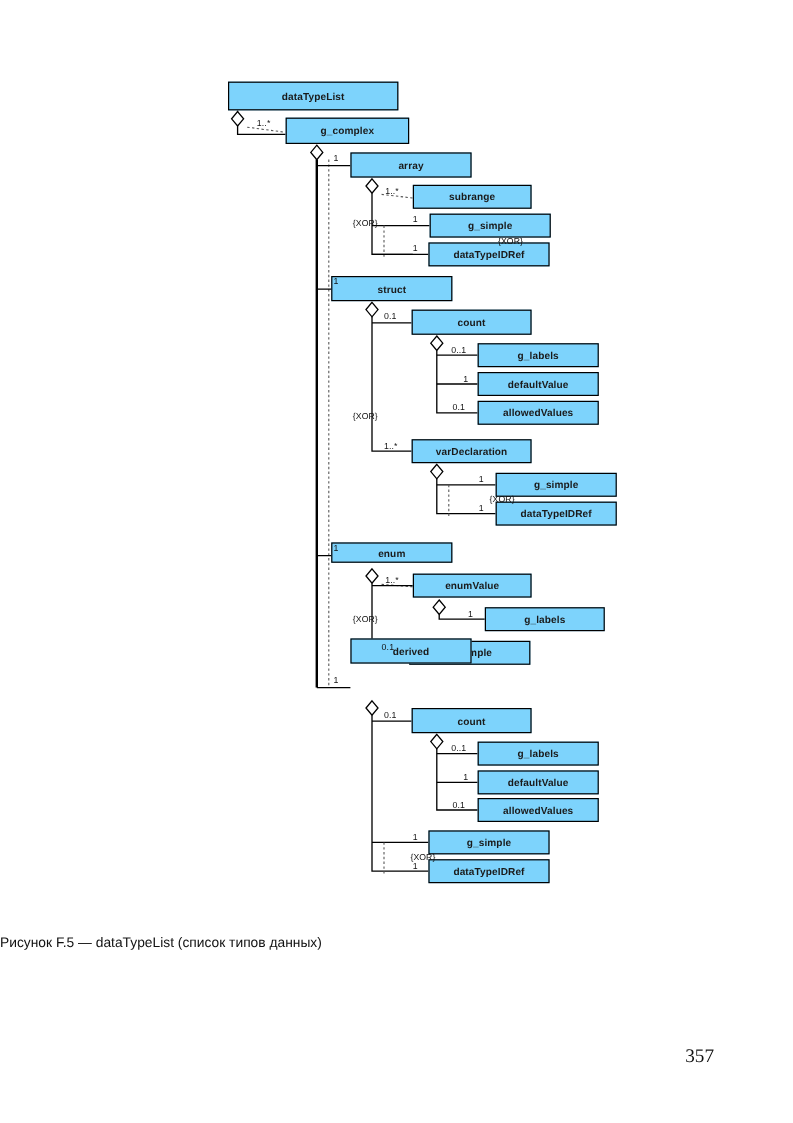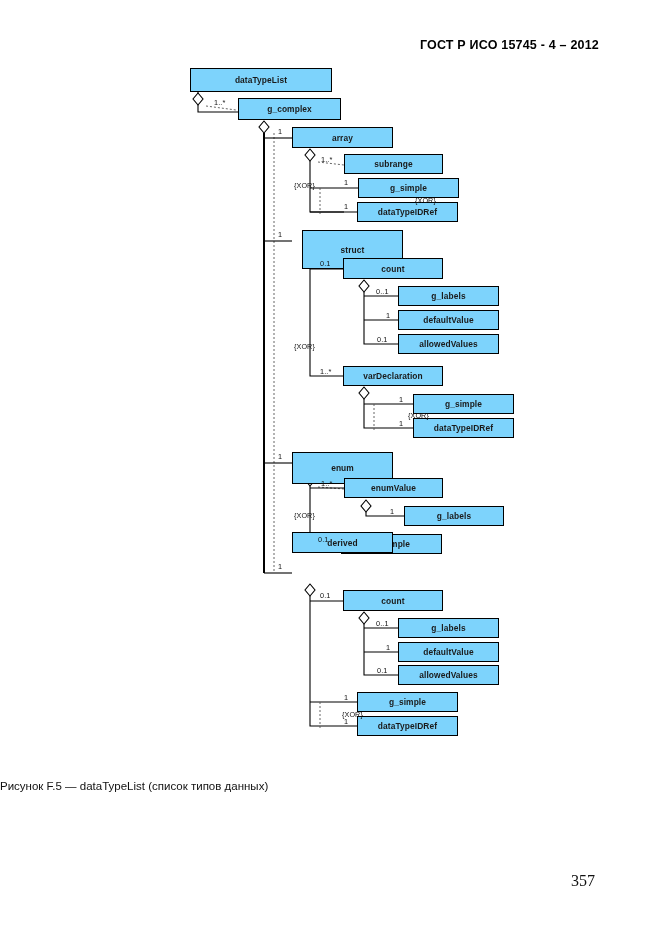--- a/index.html
+++ b/index.html
@@ -90,21 +90,20 @@
     font-family: "Liberation Serif", serif;
     font-size: 16px;
     color: #111111;
   }
 </style>
 </head>
 <body>
 
 <div class="page">
 
-  <div class="doc-header">ГОСТ Р ИСО 15745 - 4 – 2012</div>
 
   <div class="diagram-area">
 
     <svg class="diagram-svg" width="661" height="760">
       <defs>
         <style>
           .ln   { stroke:#000000; stroke-width:1.1; fill:none; }
           .spine{ stroke:#000000; stroke-width:2.0; fill:none; }
           .dash { stroke:#555555; stroke-width:0.9; fill:none; stroke-dasharray:2,2; }
           .dia  { stroke:#000000; stroke-width:1.1; fill:#ffffff; }
@@ -168,29 +167,29 @@
       <path class="ln" d="M 364 652 L 398 652"></path>
     </svg>
 
     <div>
         <div class="uml-box" style="left: 190px; top: 68px; width: 142px; height: 24px;">dataTypeList</div>
         <div class="uml-box" style="left: 238px; top: 98px; width: 103px; height: 22px;">g_complex</div>
         <div class="uml-box" style="left: 292px; top: 127px; width: 101px; height: 21px;">array</div>
         <div class="uml-box" style="left: 344px; top: 154px; width: 99px; height: 20px;">subrange</div>
         <div class="uml-box" style="left: 358px; top: 178px; width: 101px; height: 20px;">g_simple</div>
         <div class="uml-box" style="left: 357px; top: 202px; width: 101px; height: 20px;">dataTypeIDRef</div>
-        <div class="uml-box" style="left: 302px; top: 230px; width: 101px; height: 39px;">struct</div>
+        <div class="uml-box" style="left: 276px; top: 230px; width: 101px; height: 21px;">struct</div>
         <div class="uml-box" style="left: 343px; top: 258px; width: 100px; height: 21px;">count</div>
         <div class="uml-box" style="left: 398px; top: 286px; width: 101px; height: 20px;">g_labels</div>
         <div class="uml-box" style="left: 398px; top: 310px; width: 101px; height: 20px;">defaultValue</div>
         <div class="uml-box" style="left: 398px; top: 334px; width: 101px; height: 20px;">allowedValues</div>
         <div class="uml-box" style="left: 343px; top: 366px; width: 100px; height: 20px;">varDeclaration</div>
         <div class="uml-box" style="left: 413px; top: 394px; width: 101px; height: 20px;">g_simple</div>
         <div class="uml-box" style="left: 413px; top: 418px; width: 101px; height: 20px;">dataTypeIDRef</div>
-        <div class="uml-box" style="left: 292px; top: 452px; width: 101px; height: 32px;">enum</div>
+        <div class="uml-box" style="left: 276px; top: 452px; width: 101px; height: 17px;">enum</div>
         <div class="uml-box" style="left: 344px; top: 478px; width: 99px; height: 20px;">enumValue</div>
         <div class="uml-box" style="left: 404px; top: 506px; width: 100px; height: 20px;">g_labels</div>
         <div class="uml-box" style="left: 341px; top: 534px; width: 101px; height: 20px;">g_simple</div>
         <div class="uml-box" style="left: 292px; top: 532px; width: 101px; height: 21px;">derived</div>
         <div class="uml-box" style="left: 343px; top: 590px; width: 100px; height: 21px;">count</div>
         <div class="uml-box" style="left: 398px; top: 618px; width: 101px; height: 20px;">g_labels</div>
         <div class="uml-box" style="left: 398px; top: 642px; width: 101px; height: 20px;">defaultValue</div>
         <div class="uml-box" style="left: 398px; top: 665px; width: 101px; height: 20px;">allowedValues</div>
         <div class="uml-box" style="left: 357px; top: 692px; width: 101px; height: 20px;">g_simple</div>
         <div class="uml-box" style="left: 357px; top: 716px; width: 101px; height: 20px;">dataTypeIDRef</div>

